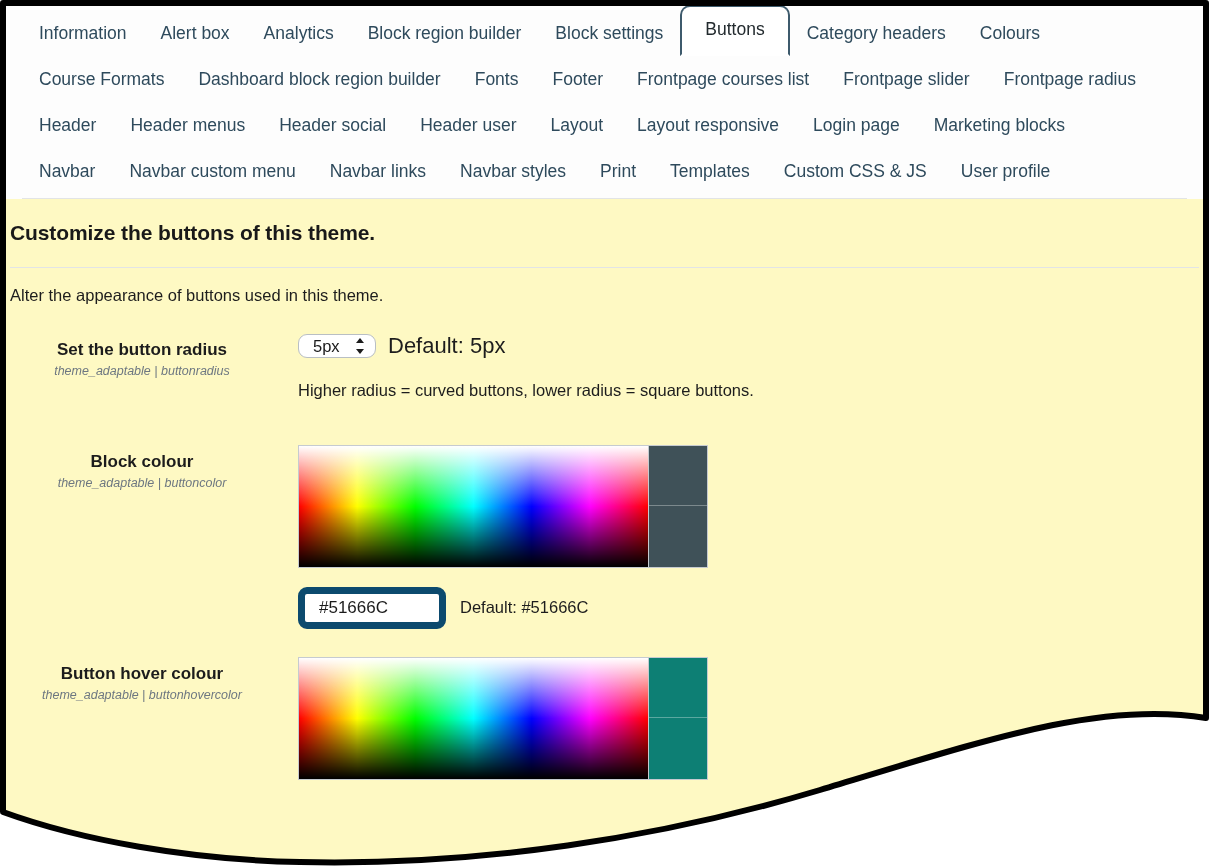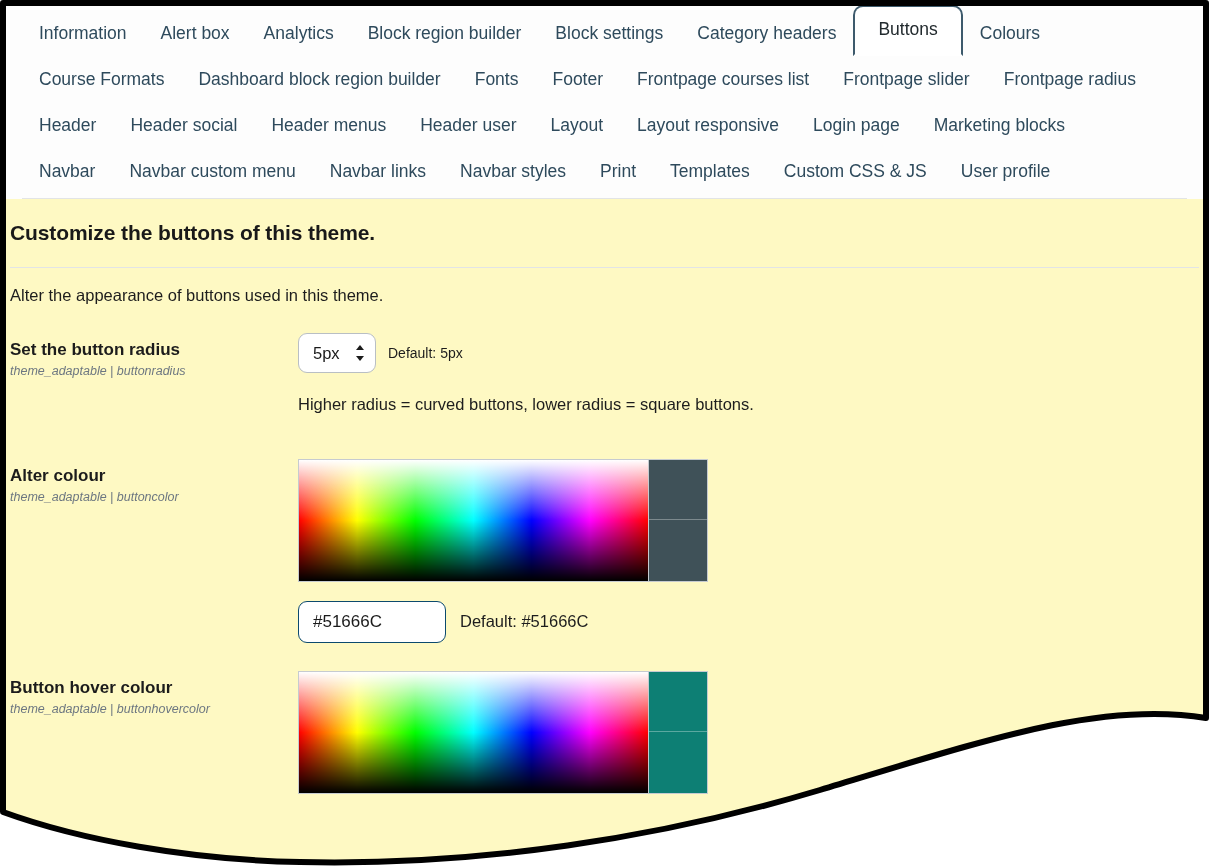--- a/index.html
+++ b/index.html
@@ -105,21 +105,21 @@
   
   .settings { padding: 0 10px; }
   .setting {
     display: flex;
     align-items: flex-start;
     margin-top: 28px;
   }
   .label-col {
     width: 288px;
     flex: 0 0 288px;
-    text-align: left;
+    text-align: center;
     padding-right: 24px;
     padding-top: 6px;
   }
   .label-title {
     display: block;
     font-size: 17px;
     font-weight: bold;
     color: #1c1c1c;
     line-height: 1.25;
   }
@@ -136,21 +136,21 @@
   .inline { display: flex; align-items: center; }
 
   
   .select-box {
     position: relative;
     display: inline-flex;
     align-items: center;
     background: #ffffff;
     border: 1px solid #b9bfc4;
     border-radius: 9px;
-    height: 40px;
+    height: 24px;
     padding: 0 30px 0 14px;
     font-size: 16.5px;
     color: #1b1b1b;
     cursor: pointer;
     min-width: 78px;
   }
   .select-chevrons {
     position: absolute;
     right: 11px; top: 50%;
     transform: translateY(-50%);
@@ -158,21 +158,21 @@
     display: flex; flex-direction: column;
     justify-content: space-between;
     align-items: center;
   }
   .chev { width: 0; height: 0; border-left: 4.5px solid transparent; border-right: 4.5px solid transparent; }
   .chev.up { border-bottom: 5px solid #1b1b1b; }
   .chev.down { border-top: 5px solid #1b1b1b; }
 
   .default-note {
     margin-left: 12px;
-    font-size: 14px;
+    font-size: 22px;
     color: #1d1d1d;
     white-space: nowrap;
   }
 
   .desc {
     margin-top: 22px;
     font-size: 16.5px;
     color: #1d1d1d;
   }
 
@@ -210,21 +210,21 @@
     width: 100%;
     flex: 1 1 50%;
     cursor: pointer;
   }
   .swatch-top { border-bottom: 1px solid rgba(255,255,255,0.32); }
 
   .hex-row { display: flex; align-items: center; margin-top: 16px; }
   .hex-input {
     width: 148px;
     height: 42px;
-    border: 1px solid #0c4a6e;
+    border: 7px solid #0c4a6e;
     border-radius: 9px;
     background: #ffffff;
     font-family: "Liberation Sans", sans-serif;
     font-size: 17px;
     color: #1b1b1b;
     padding: 0 14px;
     outline: none;
   }
   .hex-default {
     margin-left: 14px;
@@ -241,37 +241,37 @@
   <div id="paper">
 
     <nav class="nav">
       <div class="nav-rows" id="nav-rows">
           <div class="nav-row">
             <a class="tab">Information</a>
             <a class="tab">Alert box</a>
             <a class="tab">Analytics</a>
             <a class="tab">Block region builder</a>
             <a class="tab">Block settings</a>
+            <a class="tab active">Buttons</a>
             <a class="tab">Category headers</a>
-            <a class="tab active">Buttons</a>
             <a class="tab">Colours</a>
           </div>
           <div class="nav-row">
             <a class="tab">Course Formats</a>
             <a class="tab">Dashboard block region builder</a>
             <a class="tab">Fonts</a>
             <a class="tab">Footer</a>
             <a class="tab">Frontpage courses list</a>
             <a class="tab">Frontpage slider</a>
             <a class="tab">Frontpage radius</a>
           </div>
           <div class="nav-row">
             <a class="tab">Header</a>
+            <a class="tab">Header menus</a>
             <a class="tab">Header social</a>
-            <a class="tab">Header menus</a>
             <a class="tab">Header user</a>
             <a class="tab">Layout</a>
             <a class="tab">Layout responsive</a>
             <a class="tab">Login page</a>
             <a class="tab">Marketing blocks</a>
           </div>
           <div class="nav-row">
             <a class="tab">Navbar</a>
             <a class="tab">Navbar custom menu</a>
             <a class="tab">Navbar links</a>
@@ -308,21 +308,21 @@
               </span>
             </div>
             <span class="default-note">Default: 5px</span>
           </div>
           <p class="desc">Higher radius = curved buttons, lower radius = square buttons.</p>
         </div>
       </div>
 
       <div class="setting">
         <div class="label-col">
-          <span class="label-title">Alter colour</span>
+          <span class="label-title">Block colour</span>
           <span class="label-meta">theme_adaptable | buttoncolor</span>
         </div>
         <div class="control-col">
           <div class="picker">
             <div class="picker-gradient"></div>
             <div class="picker-swatches">
               <div class="swatch-top" id="bc-sw-top" style="background: rgb(63, 81, 88);"></div>
               <div class="swatch-bottom" id="bc-sw-bot" style="background: rgb(63, 81, 88);"></div>
             </div>
           </div>

